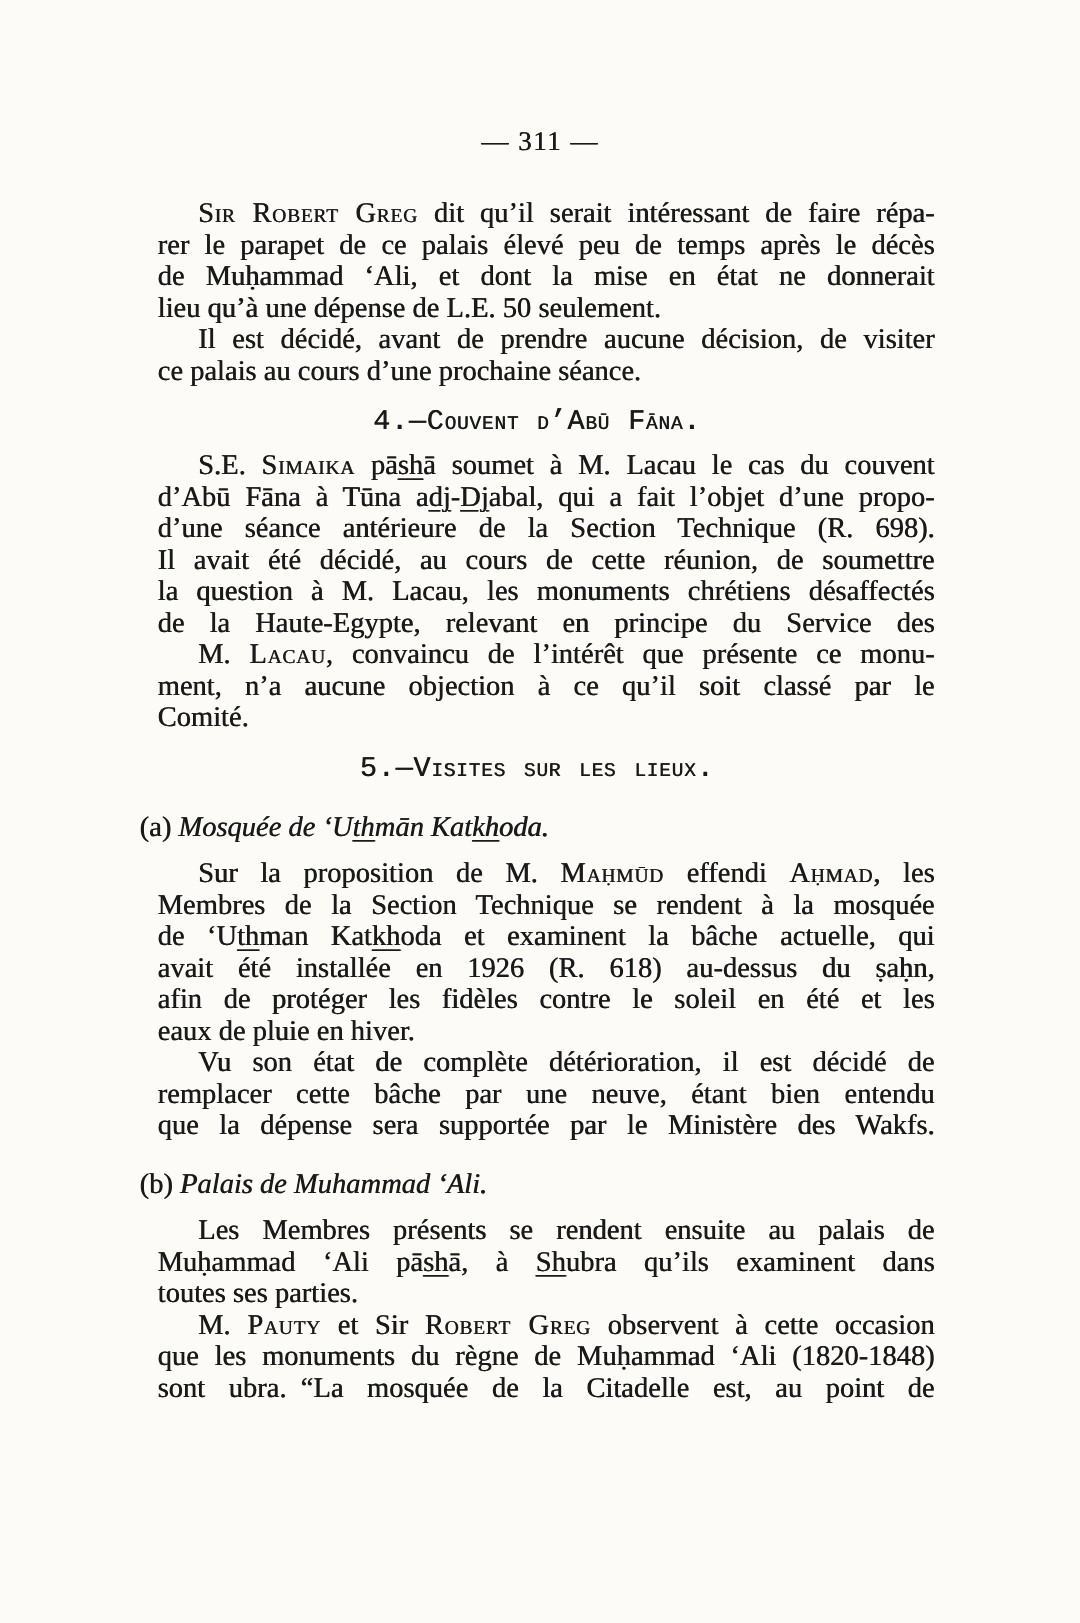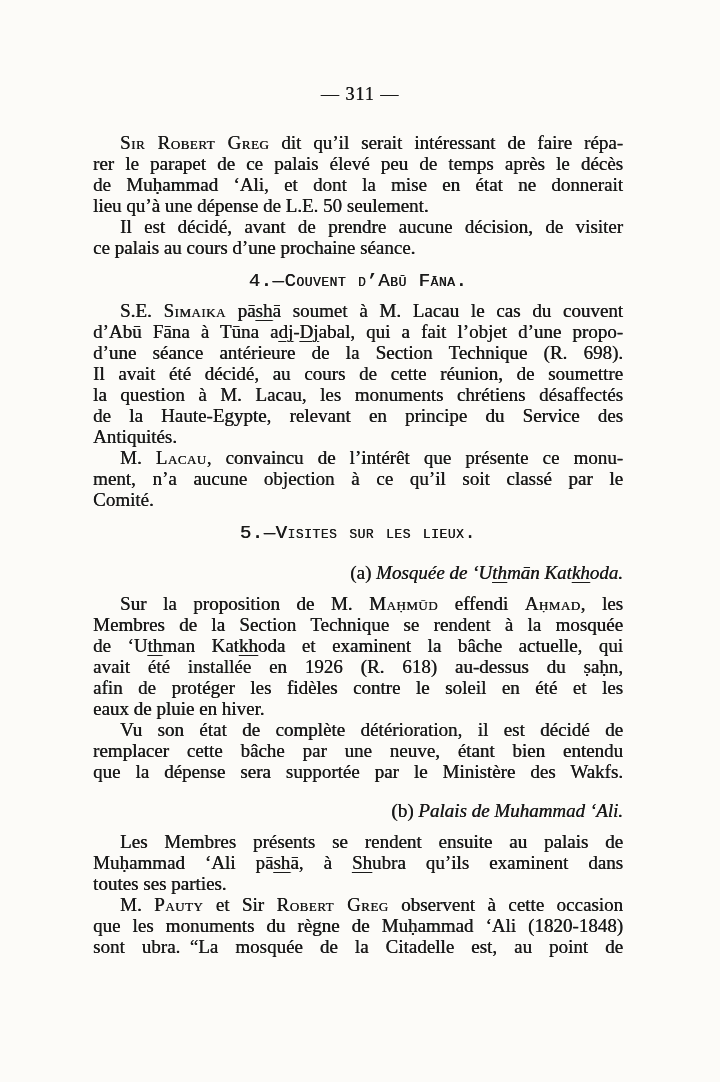--- a/index.html
+++ b/index.html
@@ -25,37 +25,37 @@
     text-shadow: 0.4px 0 0 currentColor;
   }
   .content {
     margin-left: 93px;
     width: 530px;
     font-size: 19px;
     line-height: 21px;
     text-shadow: 0.35px 0 0 currentColor;
   }
   .paragraph { margin: 0; }
-  .line { white-space: nowrap; }
+  .line { white-space: nowrap; margin-left: 12px; }
   .line.just {
     white-space: normal;
     text-align: justify;
     text-align-last: justify;
     text-justify: inter-word;
   }
   .line.indent { text-indent: 27px; }
   .heading {
     text-align: center;
     font-variant: small-caps;
     letter-spacing: 1px;
     margin: 13px 0 8px 0;
     font-family: Liberation Mono, monospace;
   }
   .subheading {
-    text-align: right;
+    text-align: left;
     margin: 18px 0 10px 0;
   }
   .seg.sc { font-variant: small-caps; letter-spacing: 0.5px; }
   .seg.i  { font-style: italic; }
   .seg.u  { text-decoration: underline; text-underline-offset: 2.5px; text-decoration-thickness: 1px; }
 </style>
 </head>
 <body style="background: rgb(252, 251, 248); color: rgb(26, 26, 26);">
 
 <div class="page">
@@ -72,21 +72,20 @@
         <div class="line"><span class="seg">ce palais au cours d’une prochaine séance.</span></div>
       </div>
       <div class="heading"><span class="seg sc">4.—Couvent d’Abū Fāna.</span></div>
       <div class="paragraph">
         <div class="line just indent"><span class="seg">S.E. </span><span class="seg sc">Simaika</span><span class="seg"> pā</span><span class="seg u">sh</span><span class="seg">ā soumet à M. Lacau le cas du couvent</span></div>
         <div class="line just"><span class="seg">d’Abū Fāna à Tūna a</span><span class="seg u">dj</span><span class="seg">-</span><span class="seg u">Dj</span><span class="seg">abal, qui a fait l’objet d’une propo-</span></div>
         <div class="line just"><span class="seg">d’une séance antérieure de la Section Technique (R. 698).</span></div>
         <div class="line just"><span class="seg">Il avait été décidé, au cours de cette réunion, de soumettre</span></div>
         <div class="line just"><span class="seg">la question à M. Lacau, les monuments chrétiens désaffectés</span></div>
         <div class="line just"><span class="seg">de la Haute-Egypte, relevant en principe du Service des</span></div>
-        <div class="line"><span class="seg">Antiquités.</span></div>
       </div>
       <div class="paragraph">
         <div class="line just indent"><span class="seg">M. </span><span class="seg sc">Lacau</span><span class="seg">, convaincu de l’intérêt que présente ce monu-</span></div>
         <div class="line just"><span class="seg">ment, n’a aucune objection à ce qu’il soit classé par le</span></div>
         <div class="line"><span class="seg">Comité.</span></div>
       </div>
       <div class="heading"><span class="seg sc">5.—Visites sur les lieux.</span></div>
       <div class="subheading"><span class="seg">(a) </span><span class="seg i">Mosquée de ‘U</span><span class="seg i u">th</span><span class="seg i">mān Kat</span><span class="seg i u">kh</span><span class="seg i">oda.</span></div>
       <div class="paragraph">
         <div class="line just indent"><span class="seg">Sur la proposition de M. </span><span class="seg sc">Maḥmūd</span><span class="seg"> effendi </span><span class="seg sc">Aḥmad</span><span class="seg">, les</span></div>

